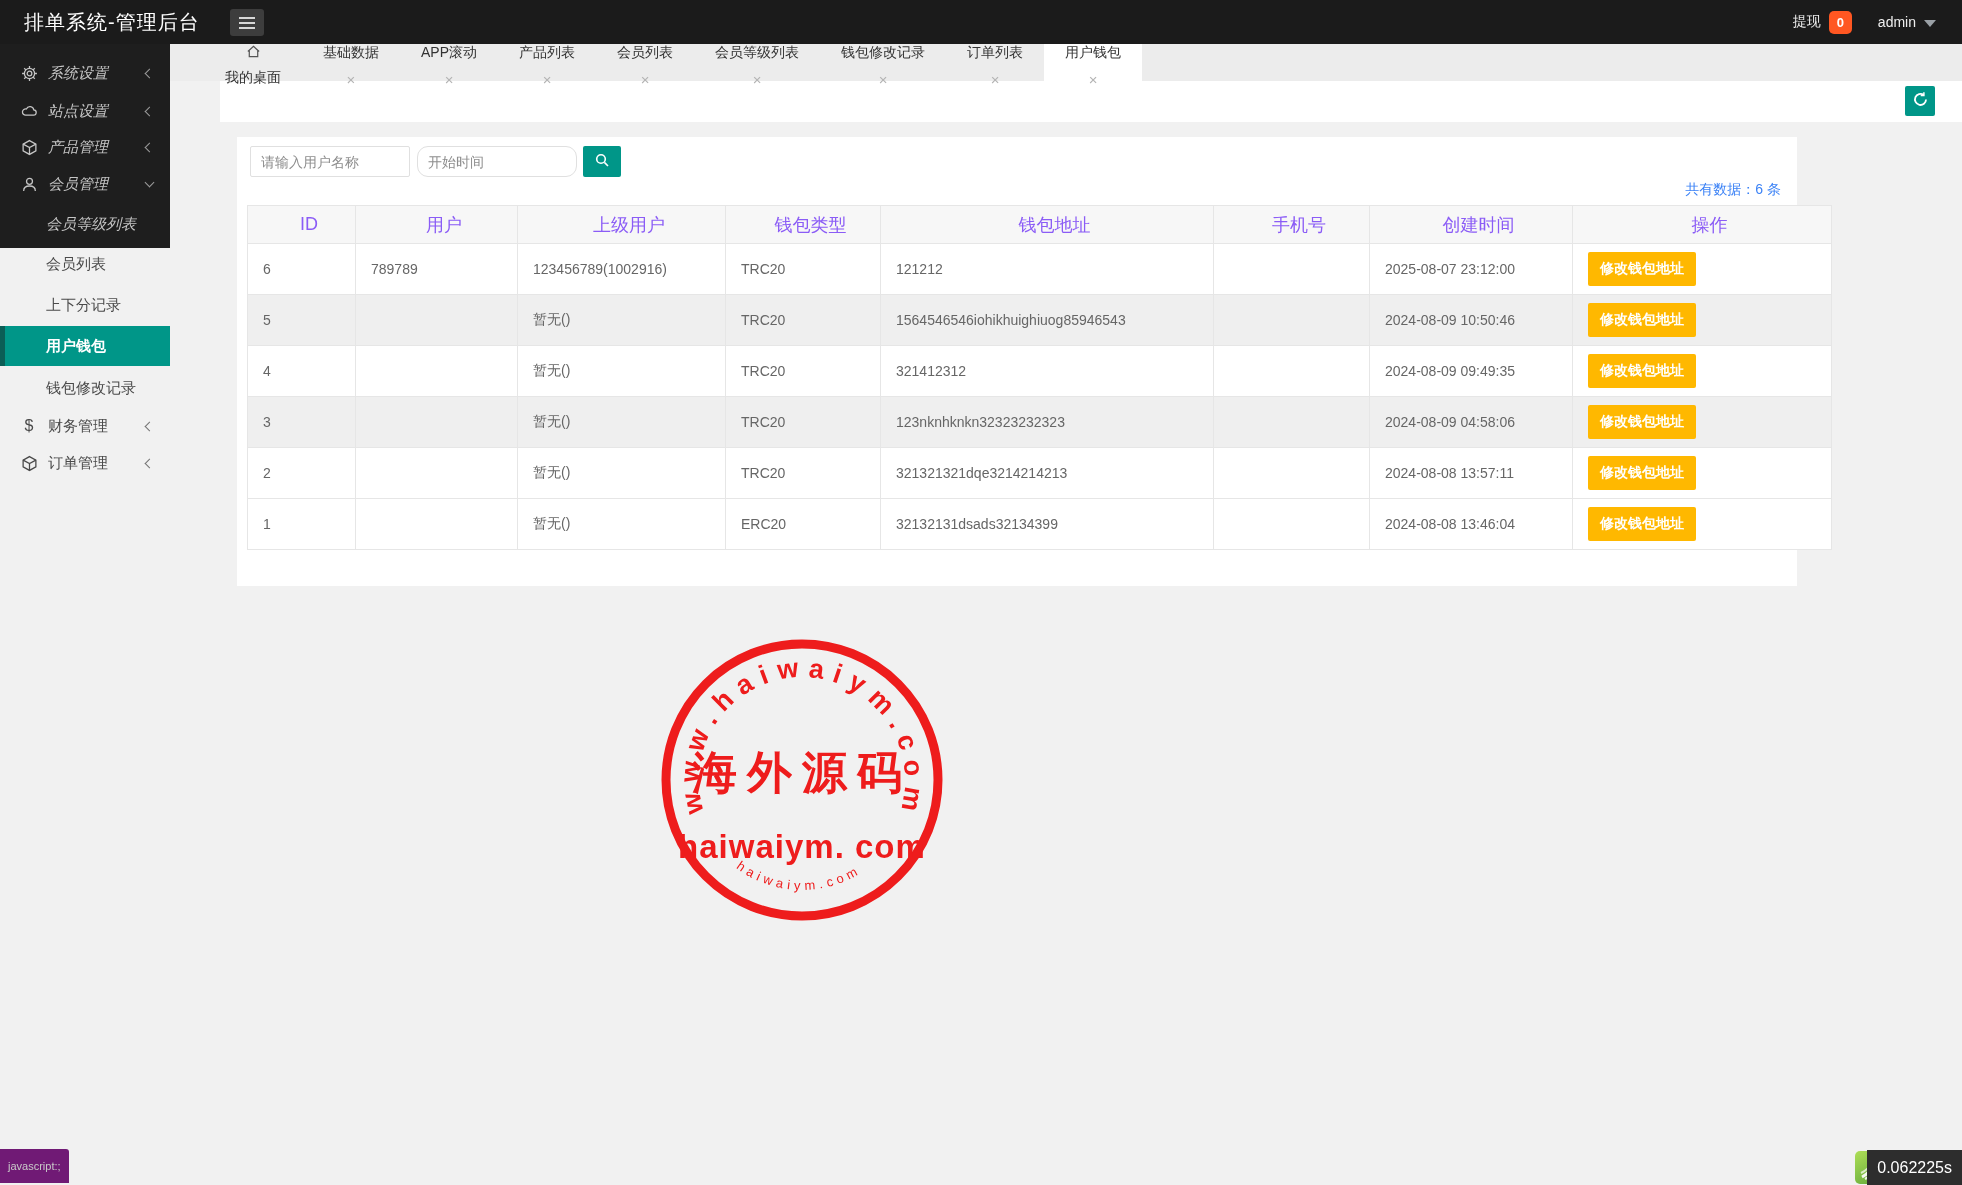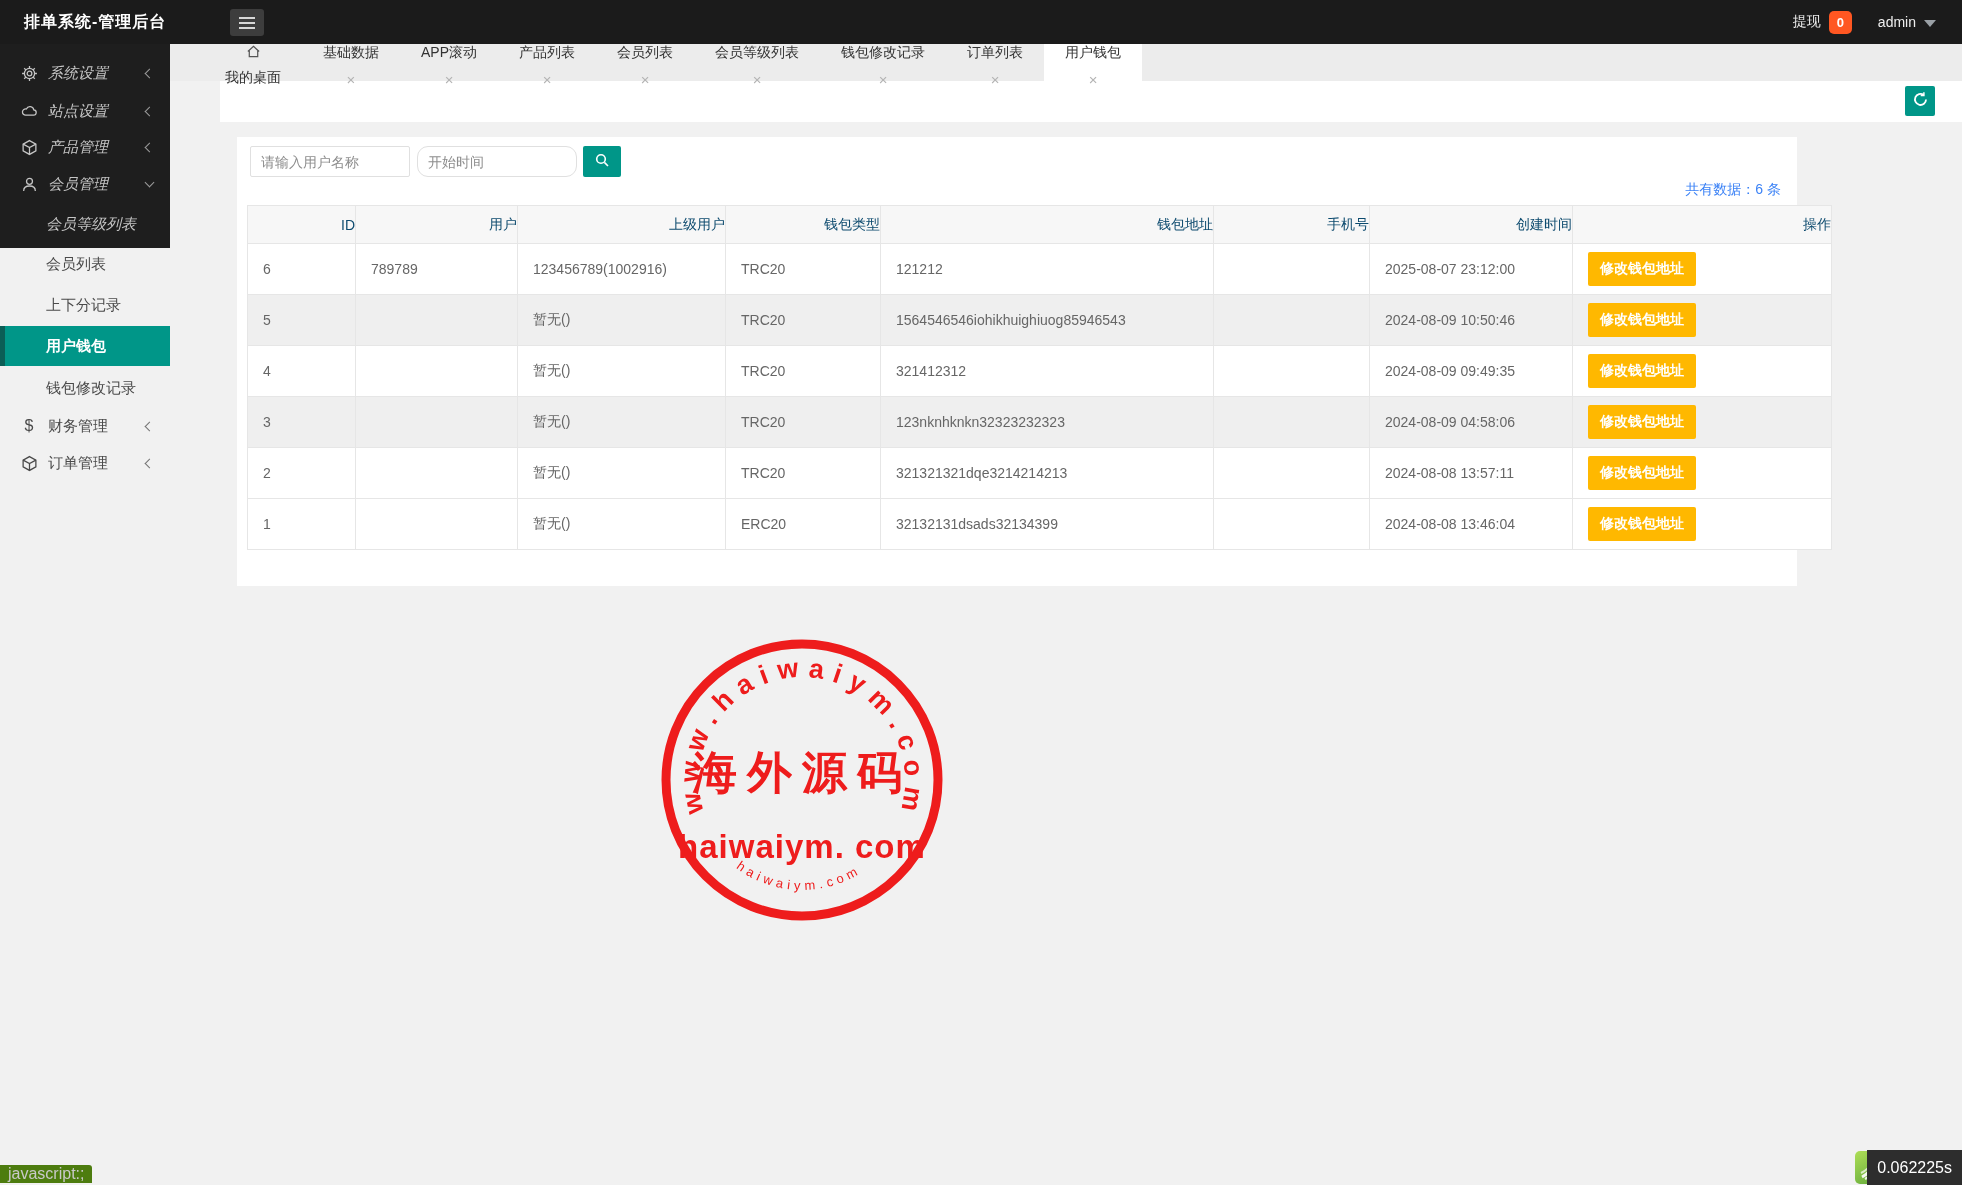--- a/index.html
+++ b/index.html
@@ -1,21 +1,21 @@
 <!DOCTYPE html>
 <html><head>
 <meta charset="utf-8">
 <style>
   * { margin:0; padding:0; box-sizing:border-box; }
   html,body { width:1962px; height:1185px; overflow:hidden; background:#f1f1f1;
     font-family:"Liberation Sans","DejaVu Sans",sans-serif; }
 
   
   .topbar { position:absolute; left:0; top:0; width:1962px; height:44px; background:#1b1b1b; z-index:40; }
-  .brand { position:absolute; left:24px; top:0; line-height:44px; font-size:16px; font-weight:bold; color:#fff; letter-spacing:1px; }
+  .brand { position:absolute; left:24px; top:0; line-height:44px; font-size:20px; font-weight:normal; color:#fff; letter-spacing:1px; }
   .hamburger { position:absolute; left:230px; top:9px; width:34px; height:27px; background:#3d3d3d; border-radius:3px;
     display:flex; flex-direction:column; justify-content:center; align-items:center; gap:3px; cursor:pointer; }
   .hamburger .bar { width:16px; height:2px; background:#d6d6d6; }
   .topbar-right { position:absolute; right:26px; top:0; height:44px; display:flex; align-items:center; color:#eee; font-size:14px; }
   .withdraw-label { margin-right:8px; }
   .withdraw-badge { background:#ff5722; color:#fff; min-width:23px; height:23px; border-radius:5px;
     display:flex; align-items:center; justify-content:center; font-size:13px; font-weight:bold; padding:0 4px; }
   .admin-name { margin-left:26px; }
   .caret-down { width:0; height:0; border:6px solid transparent; border-top:7px solid #9aa0a6; margin:8px 0 0 8px; }
 
@@ -54,34 +54,34 @@
     font-family:"Liberation Sans","DejaVu Sans",sans-serif; }
   .search-input::placeholder { color:#8d8d8d; }
   .inp-name { left:13px; }
   .inp-time { left:180px;border-radius:11px; }
   .search-btn { position:absolute; left:346px; top:9px; width:38px; height:31px; background:#009688; border:none;
     border-radius:2px; display:flex; align-items:center; justify-content:center; cursor:pointer; }
   .summary { position:absolute; right:16px; top:44px; font-size:14px; color:#3b82f6; }
 
   .tbl-wrap { position:absolute; left:10px; top:68px; }
   table { border-collapse:collapse; table-layout:fixed; width:1584px; }
-  th { height:38px; background:#f7f7f7; font-weight:normal; color:#0c4a6e; text-align:right; padding-left:15px;
-    font-size:14px; border:1px solid #e6e6e6; }
+  th { height:38px; background:#f7f7f7; font-weight:normal; color:#8b5cf6; text-align:center; padding-left:15px;
+    font-size:18px; border:1px solid #e6e6e6; }
   td { height:51px; color:#666; font-size:14px; padding-left:15px; border:1px solid #e6e6e6; background:#fff;
     overflow:hidden; white-space:nowrap; }
   tr.striped td { background:#efefef; }
   .wallet-btn { background:#ffb800; color:#fff; border:none; border-radius:2px; font-size:14px; font-weight:bold;
     padding:8px 12px; cursor:pointer; font-family:"Liberation Sans","DejaVu Sans",sans-serif; }
 
   
   .stamp { position:absolute; left:650px; top:628px; width:304px; height:304px; z-index:8; opacity:.95; }
 
   
-  .status-bubble { position:absolute; left:0; bottom:2px; background:#4d7c0f; color:#c9c9c9; font-size:16px;
-    padding:0 8px; border-top-right-radius:3px; z-index:50; }
+  .status-bubble { position:absolute; left:0; bottom:2px; background:#701a75; color:#c9c9c9; font-size:11px;
+    padding:11px 8px; border-top-right-radius:3px; z-index:50; }
   .tp-icon { position:absolute; right:73px; bottom:1px; width:34px; height:33px; border-radius:5px;
     background:linear-gradient(150deg,#aede57,#5ba437); z-index:50; }
   .time-badge { position:absolute; right:0; bottom:0; height:35px; background:#2d2d2d; color:#fff; font-size:16px;
     display:flex; align-items:center; padding:0 10px; z-index:50; }
 </style>
 </head>
 <body>
 
 <div class="topbar">
   <div class="brand">排单系统-管理后台</div>

